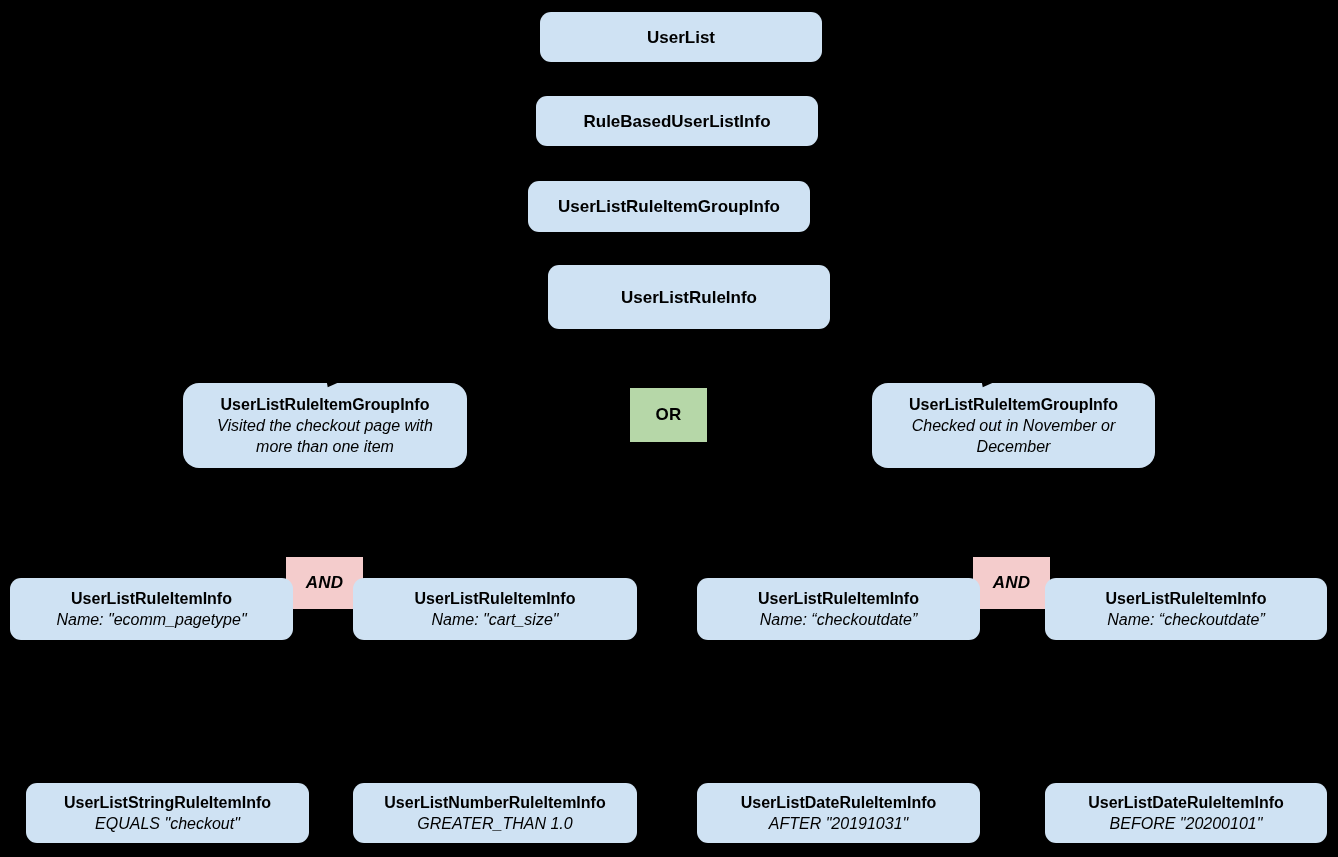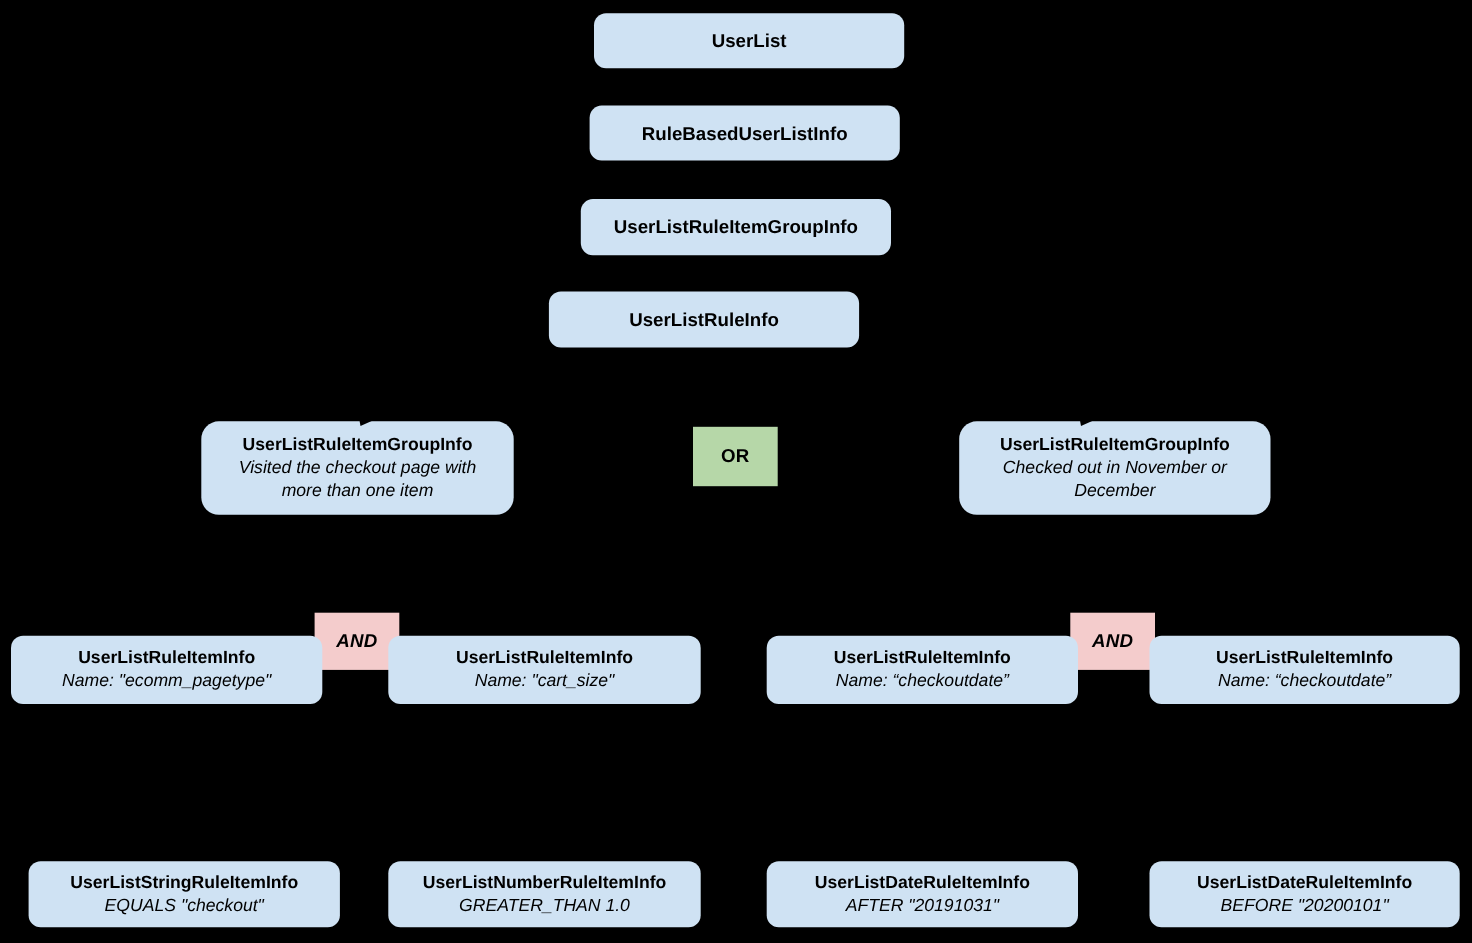--- a/index.html
+++ b/index.html
@@ -37,21 +37,21 @@
   </div>
 
   <div class="node blue chain" style="left:536px;top:96px;width:282px;height:50px">
     <div class="title">RuleBasedUserListInfo</div>
   </div>
 
   <div class="node blue chain" style="left:528px;top:181px;width:282px;height:51px">
     <div class="title">UserListRuleItemGroupInfo</div>
   </div>
 
-  <div class="node blue chain" style="left:499px;top:265px;width:282px;height:51px">
+  <div class="node blue chain" style="left:548px;top:265px;width:282px;height:64px">
     <div class="title">UserListRuleInfo</div>
   </div>
 
   <div class="node or op" style="left:630px;top:343px;width:77px;height:54px">
     <div>OR</div>
   </div>
 
   <div class="node blue group" style="left:183px;top:383px;width:284px;height:85px;border-radius:16px">
     <div class="title">UserListRuleItemGroupInfo</div>
     <div class="desc">Visited the checkout page with more than one item</div>

